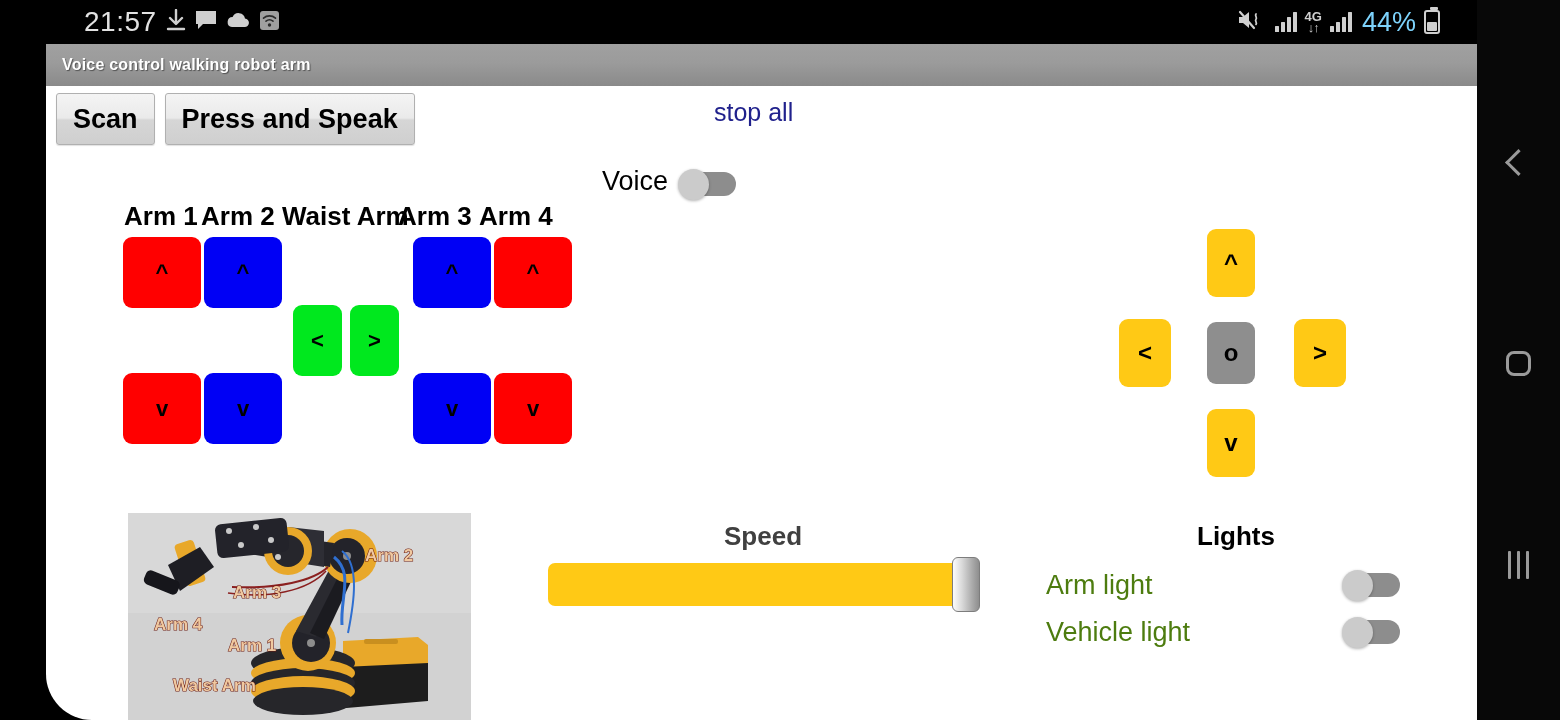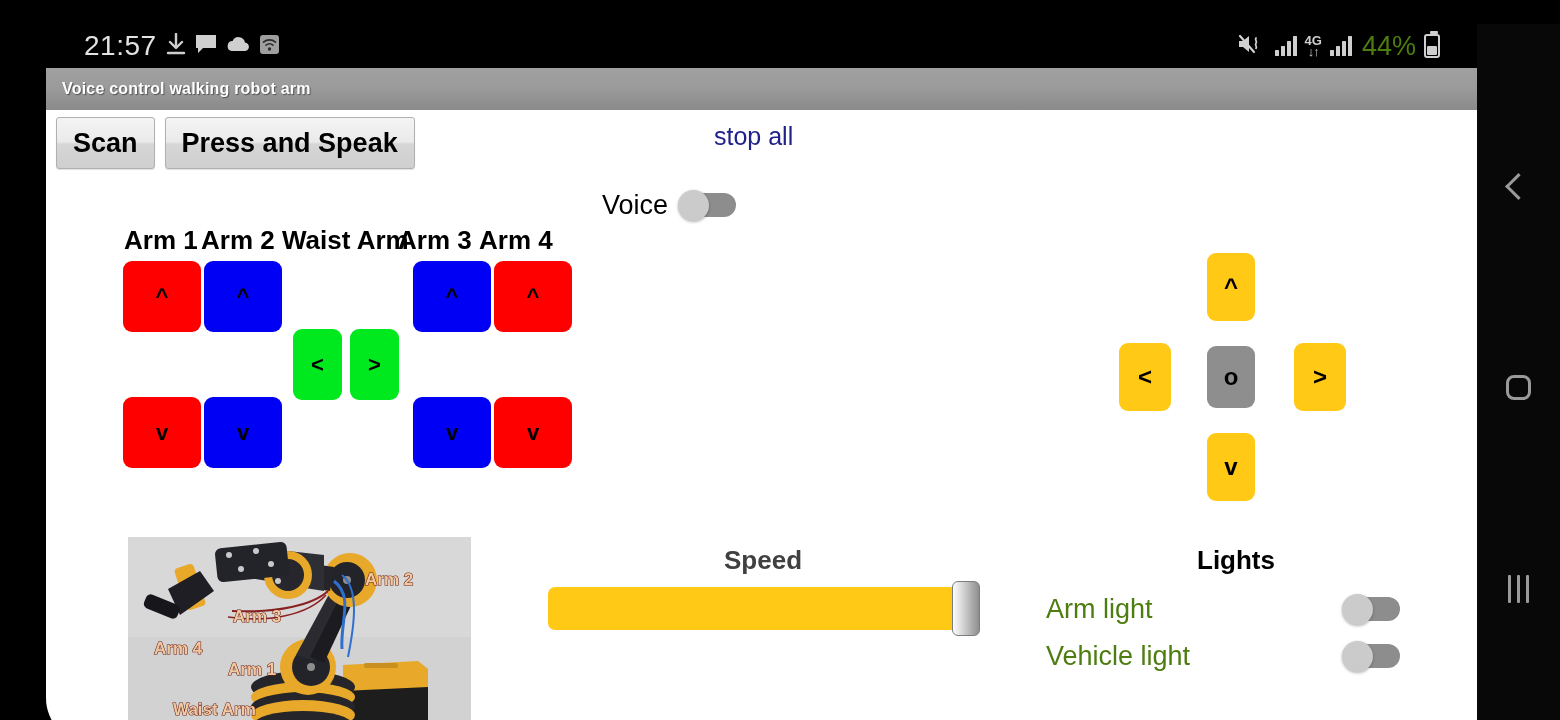--- a/index.html
+++ b/index.html
@@ -2,31 +2,31 @@
 <html><head>
 <meta charset="utf-8">
 <style>
   * { box-sizing: border-box; margin: 0; padding: 0; }
   html, body {
     width: 1560px; height: 720px;
     background: #000;
     font-family: "Liberation Sans", sans-serif;
     overflow: hidden;
   }
-  #root { position: relative; width: 1560px; height: 652px; background: #000; margin-top: 24px; }
+  #root { position: relative; width: 1560px; height: 652px; background: #000; }
 
   
   .statusbar {
     position: absolute; left: 0; top: 0; width: 1560px; height: 44px;
     background: #000; color: #d8d8d8;
   }
   .sb-left { position: absolute; left: 84px; top: 0; height: 44px; display: flex; align-items: center; gap: 9px; }
   .sb-clock { font-size: 28px; letter-spacing: .5px; color: #e2e2e2; font-weight: 400; }
   .sb-right { position: absolute; right: 120px; top: 0; height: 44px; display: flex; align-items: center; gap: 8px; }
-  .sb-pct { font-size: 27px; color: #4d7c0f; margin-left: 2px; }
+  .sb-pct { font-size: 27px; color: #7dd3fc; margin-left: 2px; }
   .ico { display: inline-block; position: relative; }
 
   
   .bars { display: inline-flex; align-items: flex-end; gap: 2px; height: 20px; }
   .bars i { display: block; width: 4px; background: #cfcfcf; border-radius: .5px; }
   .bars i:nth-child(1) { height: 6px; }
   .bars i:nth-child(2) { height: 10px; }
   .bars i:nth-child(3) { height: 15px; }
   .bars i:nth-child(4) { height: 20px; }
 
@@ -68,21 +68,21 @@
   
   .btn-row { position: absolute; left: 10px; top: 49px; display: flex; gap: 10px; align-items: flex-start; }
   .gbtn {
     background: linear-gradient(to bottom, #f4f4f4 0%, #eaeaea 48%, #d6d6d6 52%, #cfcfcf 100%);
     border: 1px solid #b0b0b0; border-radius: 3px;
     font-size: 27px; font-weight: bold; color: #000;
     padding: 11px 16px; line-height: 1.05;
     box-shadow: 0 1px 1px rgba(0,0,0,.12);
     font-family: "Liberation Sans", sans-serif;
   }
-  .voice-wrap { position: absolute; left: 556px; top: 122px; display: flex; align-items: flex-start; gap: 10px; }
+  .voice-wrap { position: absolute; left: 556px; top: 122px; display: flex; align-items: flex-end; gap: 10px; }
   .voice-label { font-size: 27px; color: #000; }
 
   .toggle { width: 58px; height: 28px; position: relative; }
   .toggle .track {
     position: absolute; right: 0; top: 3px; width: 44px; height: 24px;
     background: #8d8d8d; border-radius: 12px;
   }
   .toggle .thumb {
     position: absolute; left: 0; top: 0; width: 31px; height: 31px;
     background: #cbcbcb; border-radius: 50%;

